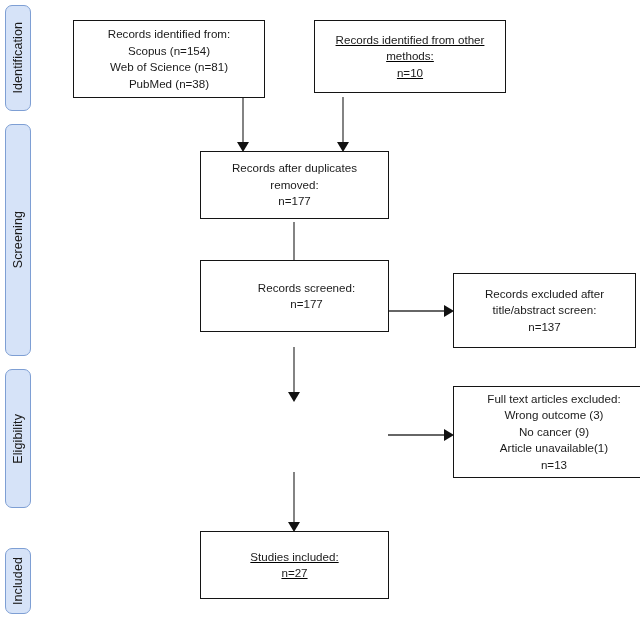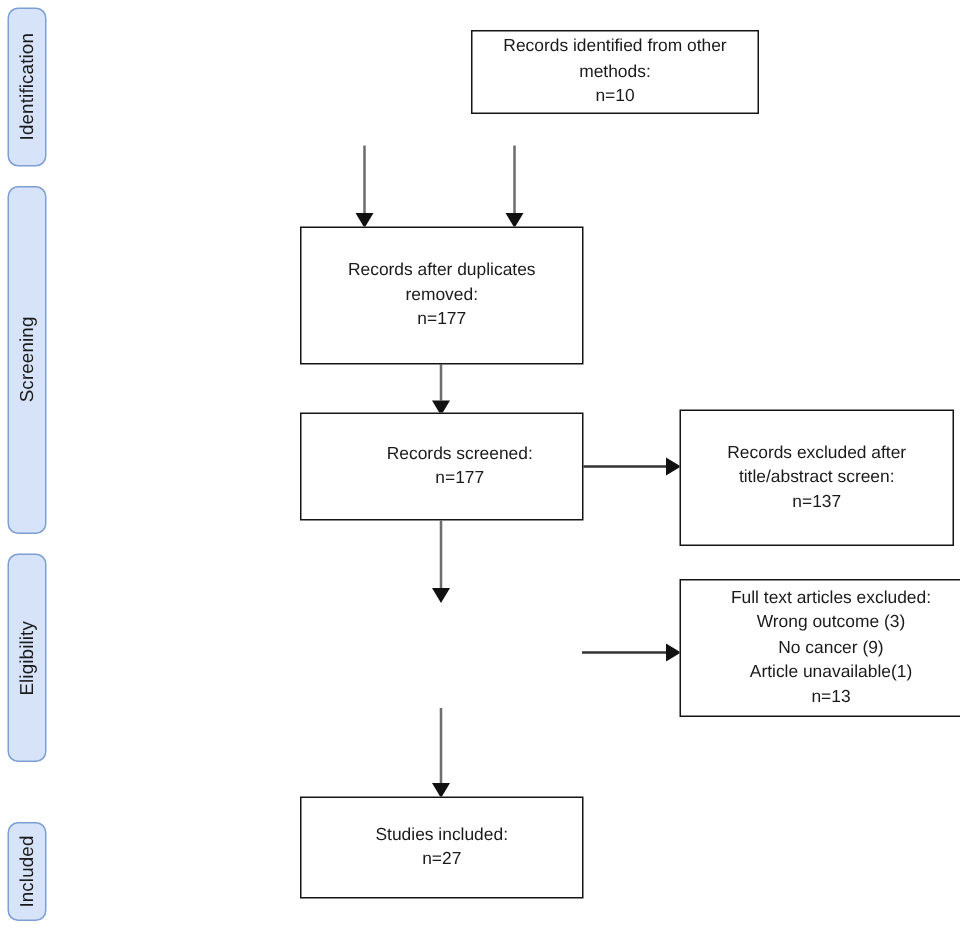--- a/index.html
+++ b/index.html
@@ -118,51 +118,57 @@
       <line x1="388" y1="311" x2="444" y2="311"></line>
       <polygon points="444,305 444,317 454,311"></polygon>
     </g>
 
     <g class="connector-h">
       <line x1="388" y1="435" x2="444" y2="435"></line>
       <polygon points="444,429 444,441 454,435"></polygon>
     </g>
   </svg>
 
+  <div class="flow-box" style="left:73px; top:20px; width:192px; height:78px;">
+    <div class="box-text">Records identified from:
+Scopus (n=154)
+Web of Science (n=81)
+PubMed (n=38)</div>
+  </div>
 
-  <div class="flow-box" style="left:314px; top:20px; width:192px; height:56px;">
+  <div class="flow-box" style="left:314px; top:20px; width:192px; height:73px;text-decoration:underline;">
     <div class="box-text">Records identified from other
 methods:
 n=10</div>
   </div>
 
-  <div class="flow-box" style="left:200px; top:151px; width:189px; height:92px;">
+  <div class="flow-box" style="left:200px; top:151px; width:189px; height:68px;">
     <div class="box-text">Records after duplicates
 removed:
 n=177</div>
   </div>
 
-  <div class="flow-box" style="left:200px; top:275px; width:189px; height:72px;padding-left:24px;">
+  <div class="flow-box" style="left:200px; top:260px; width:189px; height:72px;padding-left:24px;">
     <div class="box-text">Records screened:
 n=177</div>
   </div>
 
-  <div class="flow-box" style="left:453px; top:273px; width:183px; height:91px;">
+  <div class="flow-box" style="left:453px; top:273px; width:183px; height:75px;">
     <div class="box-text">Records excluded after
 title/abstract screen:
 n=137</div>
   </div>
 
 
   <div class="flow-box" style="left:453px; top:386px; width:202px; height:92px;">
     <div class="box-text">Full text articles excluded:
 Wrong outcome (3)
 No cancer (9)
 Article unavailable(1)
 n=13</div>
   </div>
 
-  <div class="flow-box" style="left:200px; top:531px; width:189px; height:68px;">
+  <div class="flow-box" style="left:200px; top:531px; width:189px; height:68px;text-decoration:underline;">
     <div class="box-text">Studies included:
 n=27</div>
   </div>
 
 </div>
 
 </body></html>

